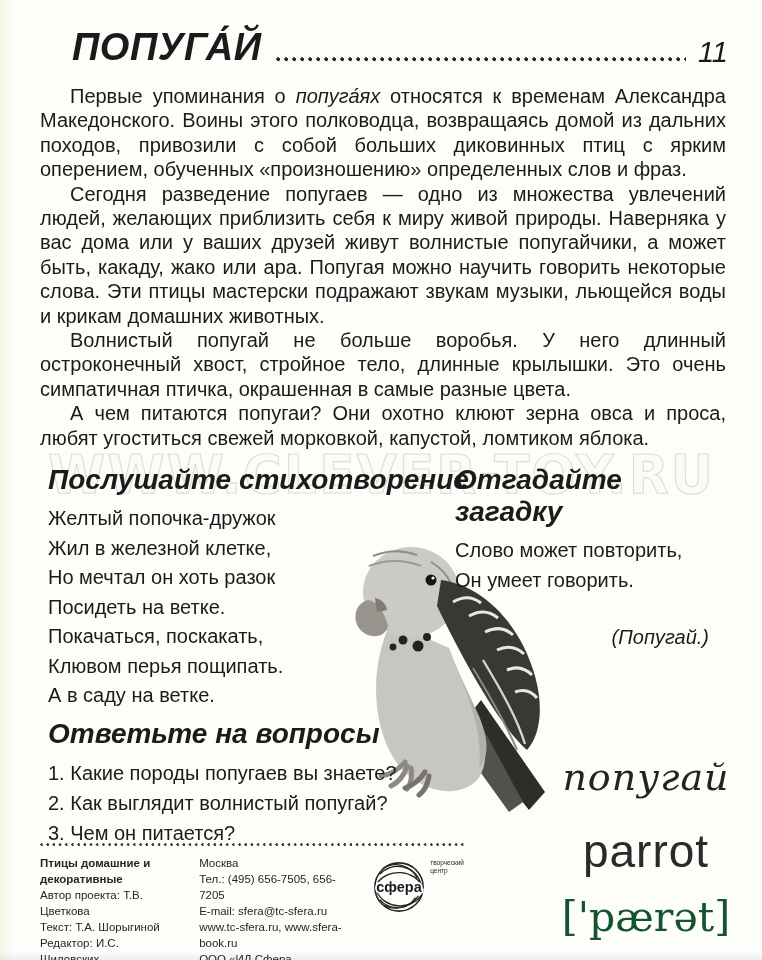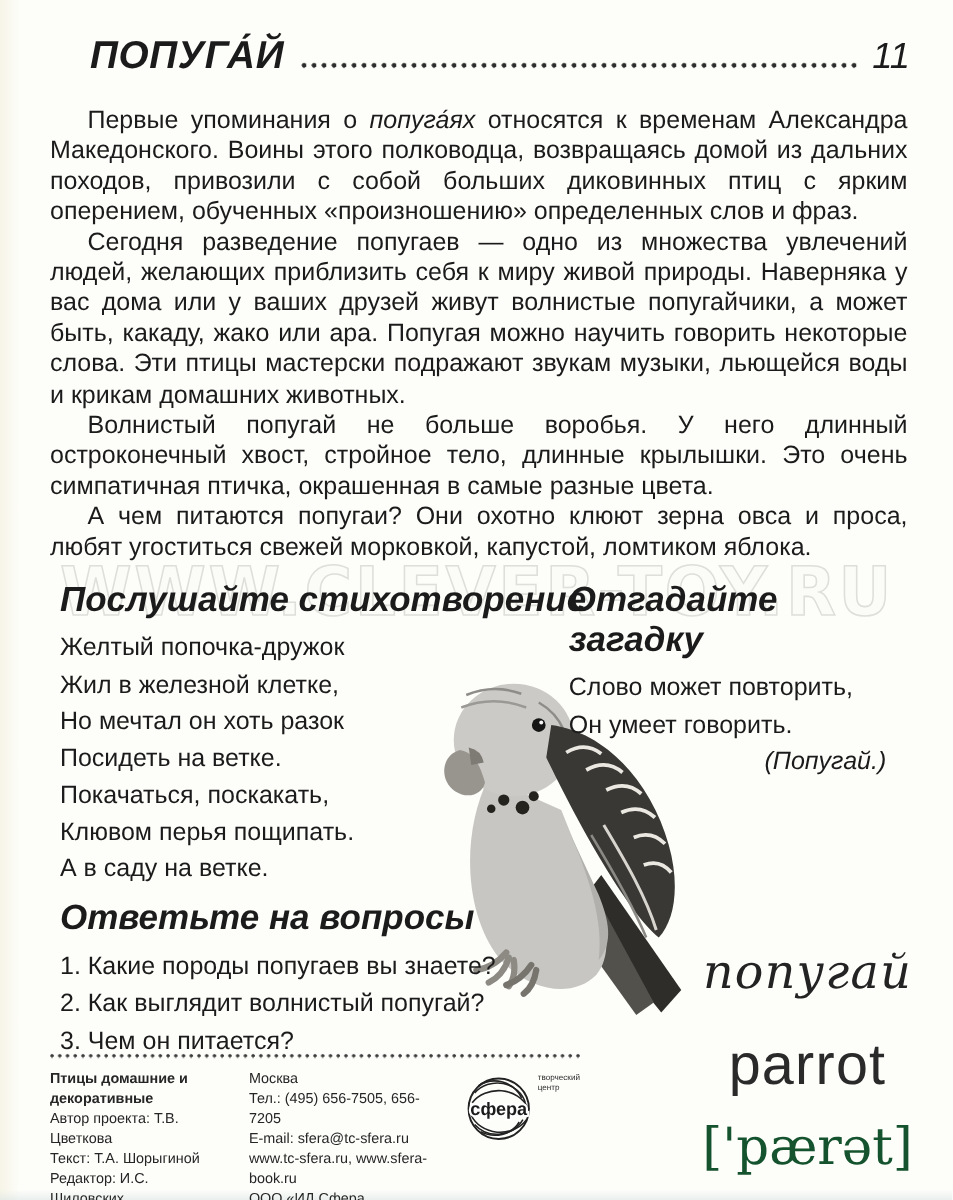--- a/index.html
+++ b/index.html
@@ -8,21 +8,21 @@
     background:#fdfdfa;color:#1b1b1b;
     font-family:"Liberation Sans", sans-serif;
   }
   .edge-tint{position:absolute;left:0;top:0;bottom:0;width:16px;
     background:linear-gradient(90deg, rgba(240,234,208,0.45), rgba(240,234,208,0));}
   .edge-tint-bottom{position:absolute;left:0;right:0;bottom:0;height:8px;
     background:linear-gradient(0deg, rgba(214,226,226,0.5), rgba(214,226,226,0));}
 
   
   .header{position:absolute;top:26px;left:72px;right:34px;display:flex;align-items:flex-end;z-index:2;}
-  .page-title{font-size:31px;font-weight:bold;font-style:italic;letter-spacing:.5px;white-space:nowrap;text-align:center;}
+  .page-title{font-size:38px;font-weight:bold;font-style:italic;letter-spacing:.5px;white-space:nowrap;text-align:center;}
   .dot-leader{flex:1;height:5px;margin:0 12px 7px 14px;
     background:radial-gradient(circle at 2.2px 2.2px, #2c2c2c 1.7px, transparent 2.1px);
     background-size:8px 5px;background-repeat:repeat-x;}
   .page-number{font-size:29px;font-style:italic;}
 
   
   .bodytext{position:absolute;top:84px;left:40px;width:686px;z-index:2;
     font-size:20px;line-height:24.4px;text-align:justify;}
   .bodytext p{margin:0;text-indent:30px;}
   .it{font-style:italic;}
@@ -36,21 +36,21 @@
 
   .section-heading{font-size:28px;font-weight:bold;font-style:italic;margin:0 0 8px 0;}
 
   
   .poem{position:absolute;left:48px;top:464px;z-index:2;}
   .poem .line{font-size:20px;line-height:29.5px;}
 
   
   .riddle{position:absolute;left:455px;top:464px;width:272px;z-index:2;}
   .riddle .line{font-size:20px;line-height:29.5px;}
-  .riddle .answer{font-size:20px;line-height:29.5px;font-style:italic;text-align:right;padding-right:18px;}
+  .riddle .answer{font-size:20px;line-height:29.5px;font-style:italic;text-align:right;padding-right:18px;margin-top:28px;}
 
   
   .questions{position:absolute;left:48px;top:718px;z-index:2;}
   .questions .line{font-size:20px;line-height:30px;}
 
   
   .bird{position:absolute;left:333px;top:540px;width:238px;height:282px;z-index:1;}
 
   
   .vocab{position:absolute;left:540px;top:752px;width:212px;text-align:center;z-index:2;}

